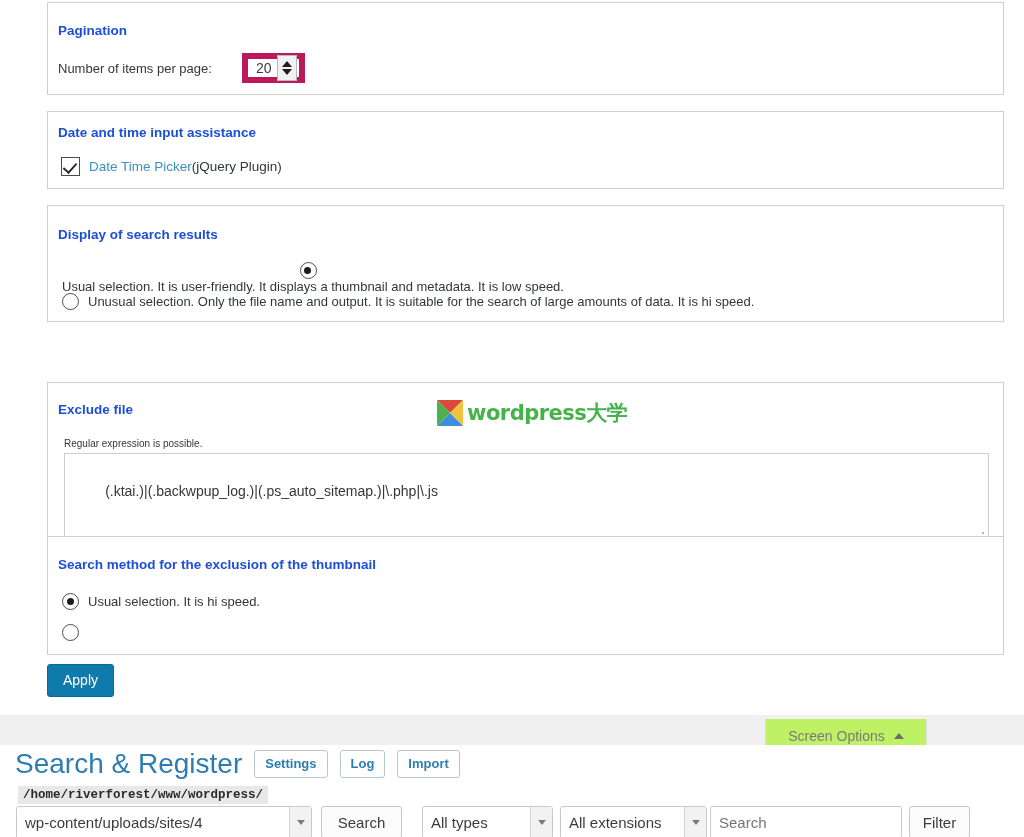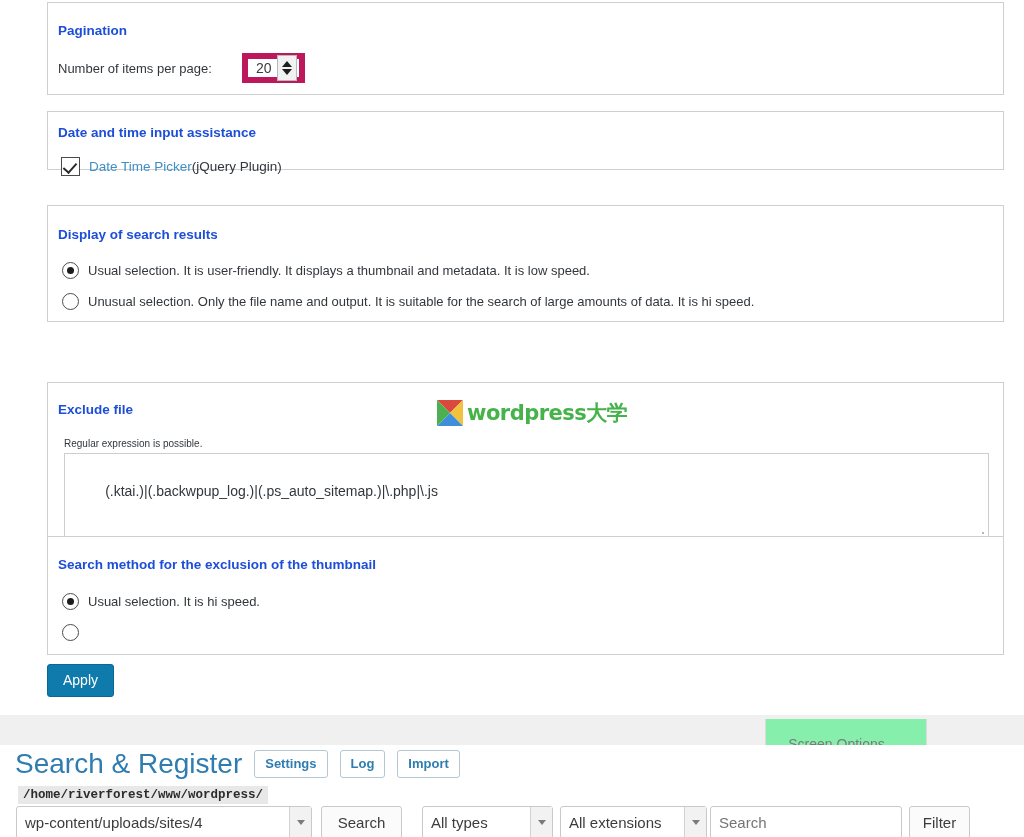--- a/index.html
+++ b/index.html
@@ -48,40 +48,40 @@
   .spin-btns {
     width: 20px; height: 26px; margin-right: 2px;
     border: 1px solid #b9b9b9; background: #f1f1f1;
     display: flex; flex-direction: column; align-items: center; justify-content: center;
   }
   .spin-btns .ar { width: 0; height: 0; border-left: 5px solid transparent; border-right: 5px solid transparent; }
   .spin-btns .up { border-bottom: 6px solid #1d1d1d; margin-bottom: 2px; }
   .spin-btns .dn { border-top: 6px solid #1d1d1d; }
 
   
-  #panel-datetime { top: 111px; height: 59px; }
+  #panel-datetime { top: 111px; height: 78px; }
   .dt-title { position: absolute; left: 10px; top: 13px; }
   .dt-row { position: absolute; left: 13px; top: 45px; display: flex; align-items: center; }
   .cbox {
     width: 19px; height: 19px; border: 1px solid #4a4a4a; background: #fff;
     position: relative; flex: none; margin-right: 9px;
   }
   .cbox:after {
     content: ""; position: absolute; left: 4px; top: 2px;
     width: 6px; height: 11px; border: solid #2b2b2b; border-width: 0 2px 2px 0;
     transform: rotate(42deg);
   }
   .dt-link { font-size: 13.5px; color: #3d8fc6; }
   .dt-plain { font-size: 13.5px; color: #32373c; }
 
   
   #panel-display { top: 205px; height: 117px; }
   .ds-title { position: absolute; left: 10px; top: 21px; }
   .opt-row { display: flex; align-items: center; }
-  #panel-display .opt-row.o1 { position: absolute; left: 14px; top: 56px; }
+  #panel-display .opt-row.o1 { position: absolute; left: 14px; top: 56px; flex-direction: column; }
   #panel-display .opt-row.o2 { position: absolute; left: 14px; top: 87px; }
   .radio {
     width: 17px; height: 17px; border-radius: 50%; border: 1.5px solid #4c4c4c;
     background: #fff; position: relative; flex: none; margin-right: 9px;
   }
   .radio.on:after {
     content: ""; position: absolute; left: 3.5px; top: 3.5px;
     width: 7px; height: 7px; border-radius: 50%; background: #1c1c1c;
   }
   .opt-label { font-size: 13px; color: #32373c; white-space: nowrap; }
@@ -115,23 +115,23 @@
   }
 
   
   .gray-band {
     position: absolute; left: 0; top: 715px; width: 1024px; height: 30px;
     background: #f0f0f0;
   }
   .so-tab {
     position: absolute; left: 765px; top: 719px;
     width: 162px; height: 34px;
-    background: #86efac; border: 1px solid #dcdcdc; border-top: none;
+    background: #bef264; border: 1px solid #dcdcdc; border-top: none;
     color: #7a7a7a; font-size: 14px;
-    display: flex; align-items: flex-end; justify-content: center;
+    display: flex; align-items: center; justify-content: center;
   }
   .so-tab .caret {
     margin-left: 9px; width: 0; height: 0;
     border-left: 5px solid transparent; border-right: 5px solid transparent;
     border-bottom: 6px solid #6d6d6d;
   }
 
   
   .page-area {
     position: absolute; left: 0; top: 745px; width: 1024px; height: 92px;

